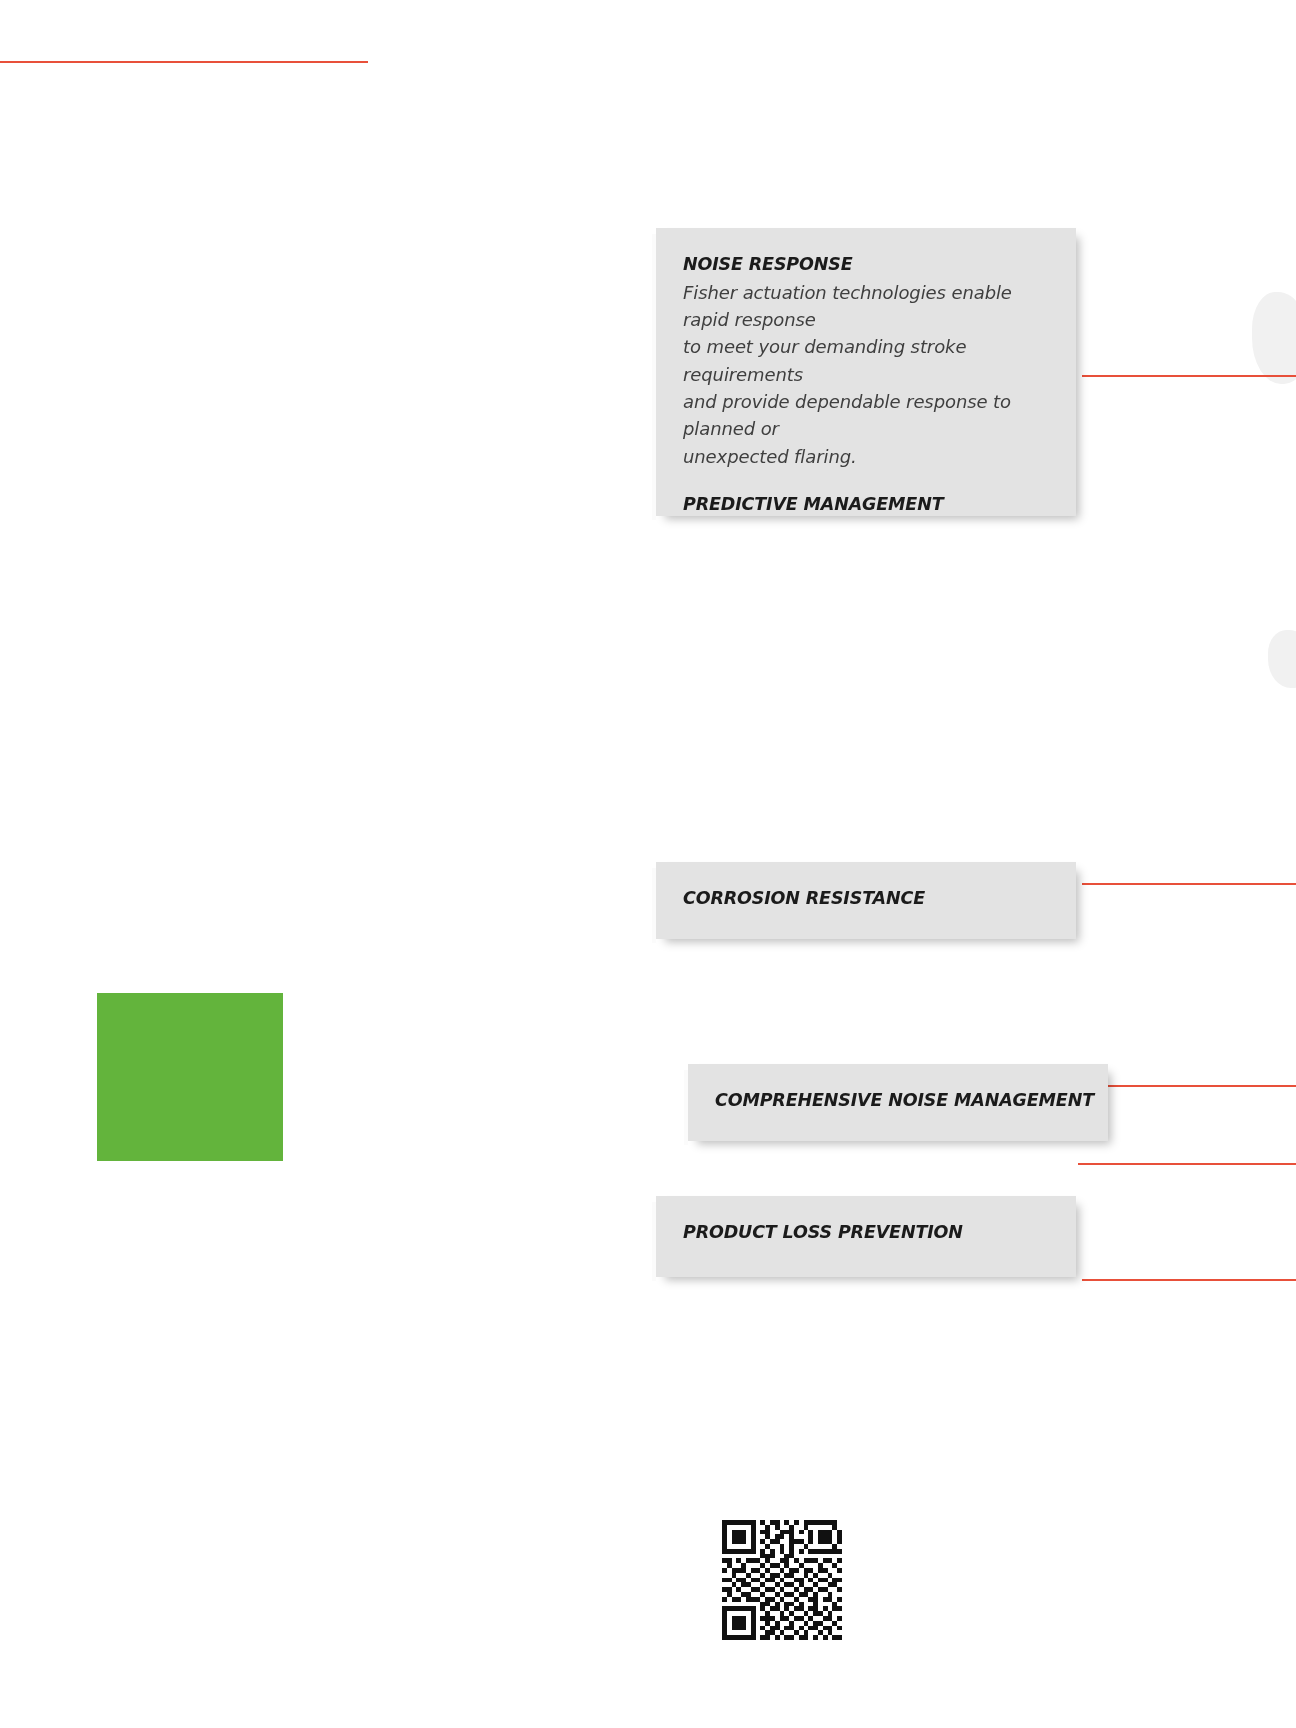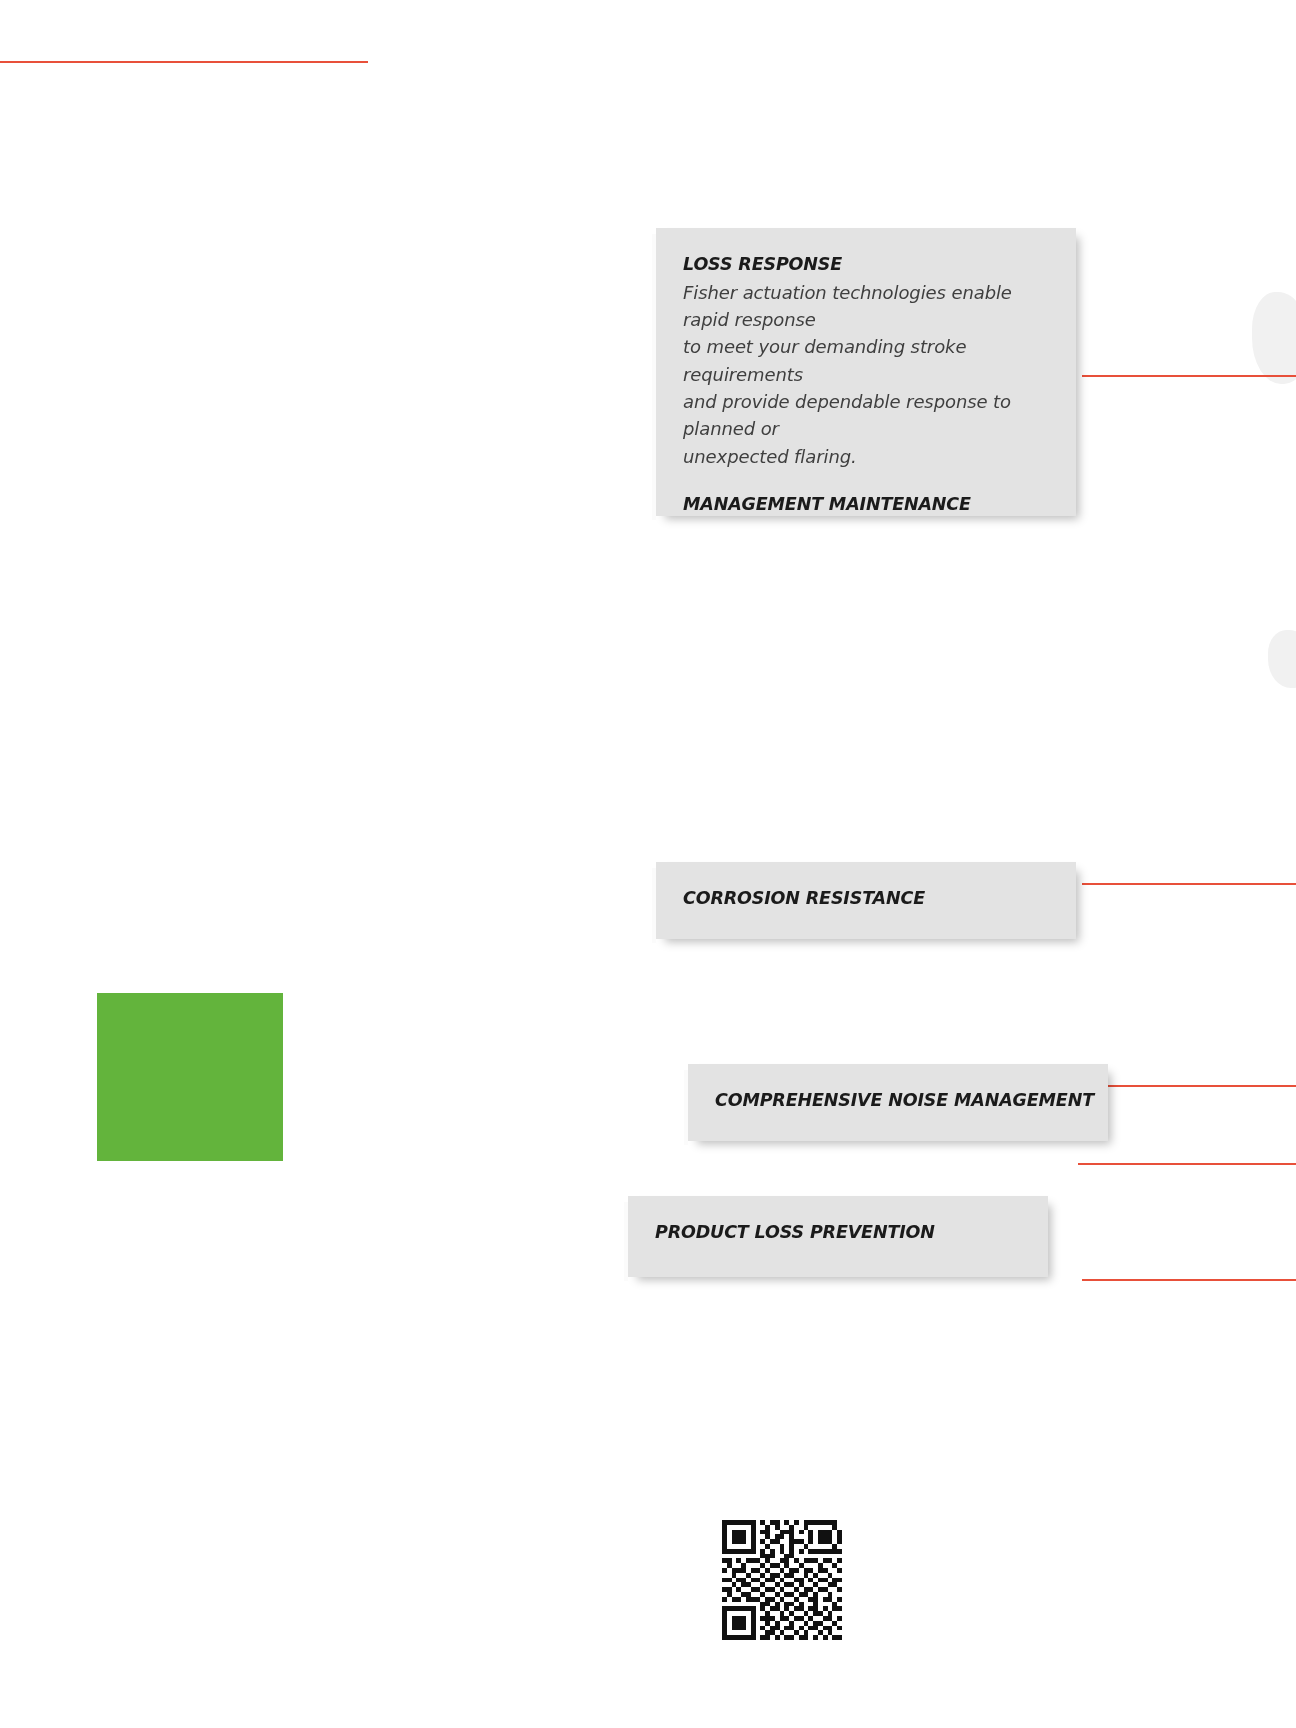--- a/index.html
+++ b/index.html
@@ -86,21 +86,21 @@
   .card-body + .card-title { margin-top: 24px; }
   .card-body sub {
     font-size: 0.68em;
     vertical-align: -0.22em;
   }
 
   
   .card-quick       { left: 656px;  top: 228px;  width: 420px; height: 288px; }
   .card-corrosion   { left: 656px;  top: 862px;  width: 420px; height: 62px;  }
   .card-noise       { left: 656px;  top: 1064px; width: 420px; height: 104px; }
-  .card-product     { left: 628px;  top: 1196px; width: 420px; height: 148px; }
+  .card-product     { left: 656px;  top: 1196px; width: 420px; height: 148px; }
 
   
   .card-corrosion { height: auto; min-height: 72px; padding-bottom: 26px; }
   .card-noise     { height: auto; min-height: 72px; padding-bottom: 26px; margin-left: 32px; }
   .card-product   { height: auto; min-height: 72px; padding-bottom: 30px; }
 
   
   .leader {
     position: absolute;
     height: 2px;
@@ -132,23 +132,23 @@
 
 <div class="green-block"></div>
 
 <div class="leader leader-1"></div>
 <div class="leader leader-2"></div>
 <div class="leader leader-3"></div>
 <div class="leader leader-4"></div>
 <div class="leader leader-5"></div>
 
 <div class="card card-quick">
-  <p class="card-title">LOSS RESPONSE</p>
+  <p class="card-title">NOISE RESPONSE</p>
   <p class="card-body">Fisher actuation technologies enable rapid response<br>to meet your demanding stroke requirements<br>and provide dependable response to planned or<br>unexpected flaring.</p>
-  <p class="card-title">MANAGEMENT MAINTENANCE</p>
+  <p class="card-title">PREDICTIVE MANAGEMENT</p>
 </div>
 
 <div class="card card-corrosion">
   <p class="card-title">CORROSION RESISTANCE</p>
 </div>
 
 <div class="card card-noise">
   <p class="card-title">COMPREHENSIVE NOISE MANAGEMENT</p>
 </div>
 

